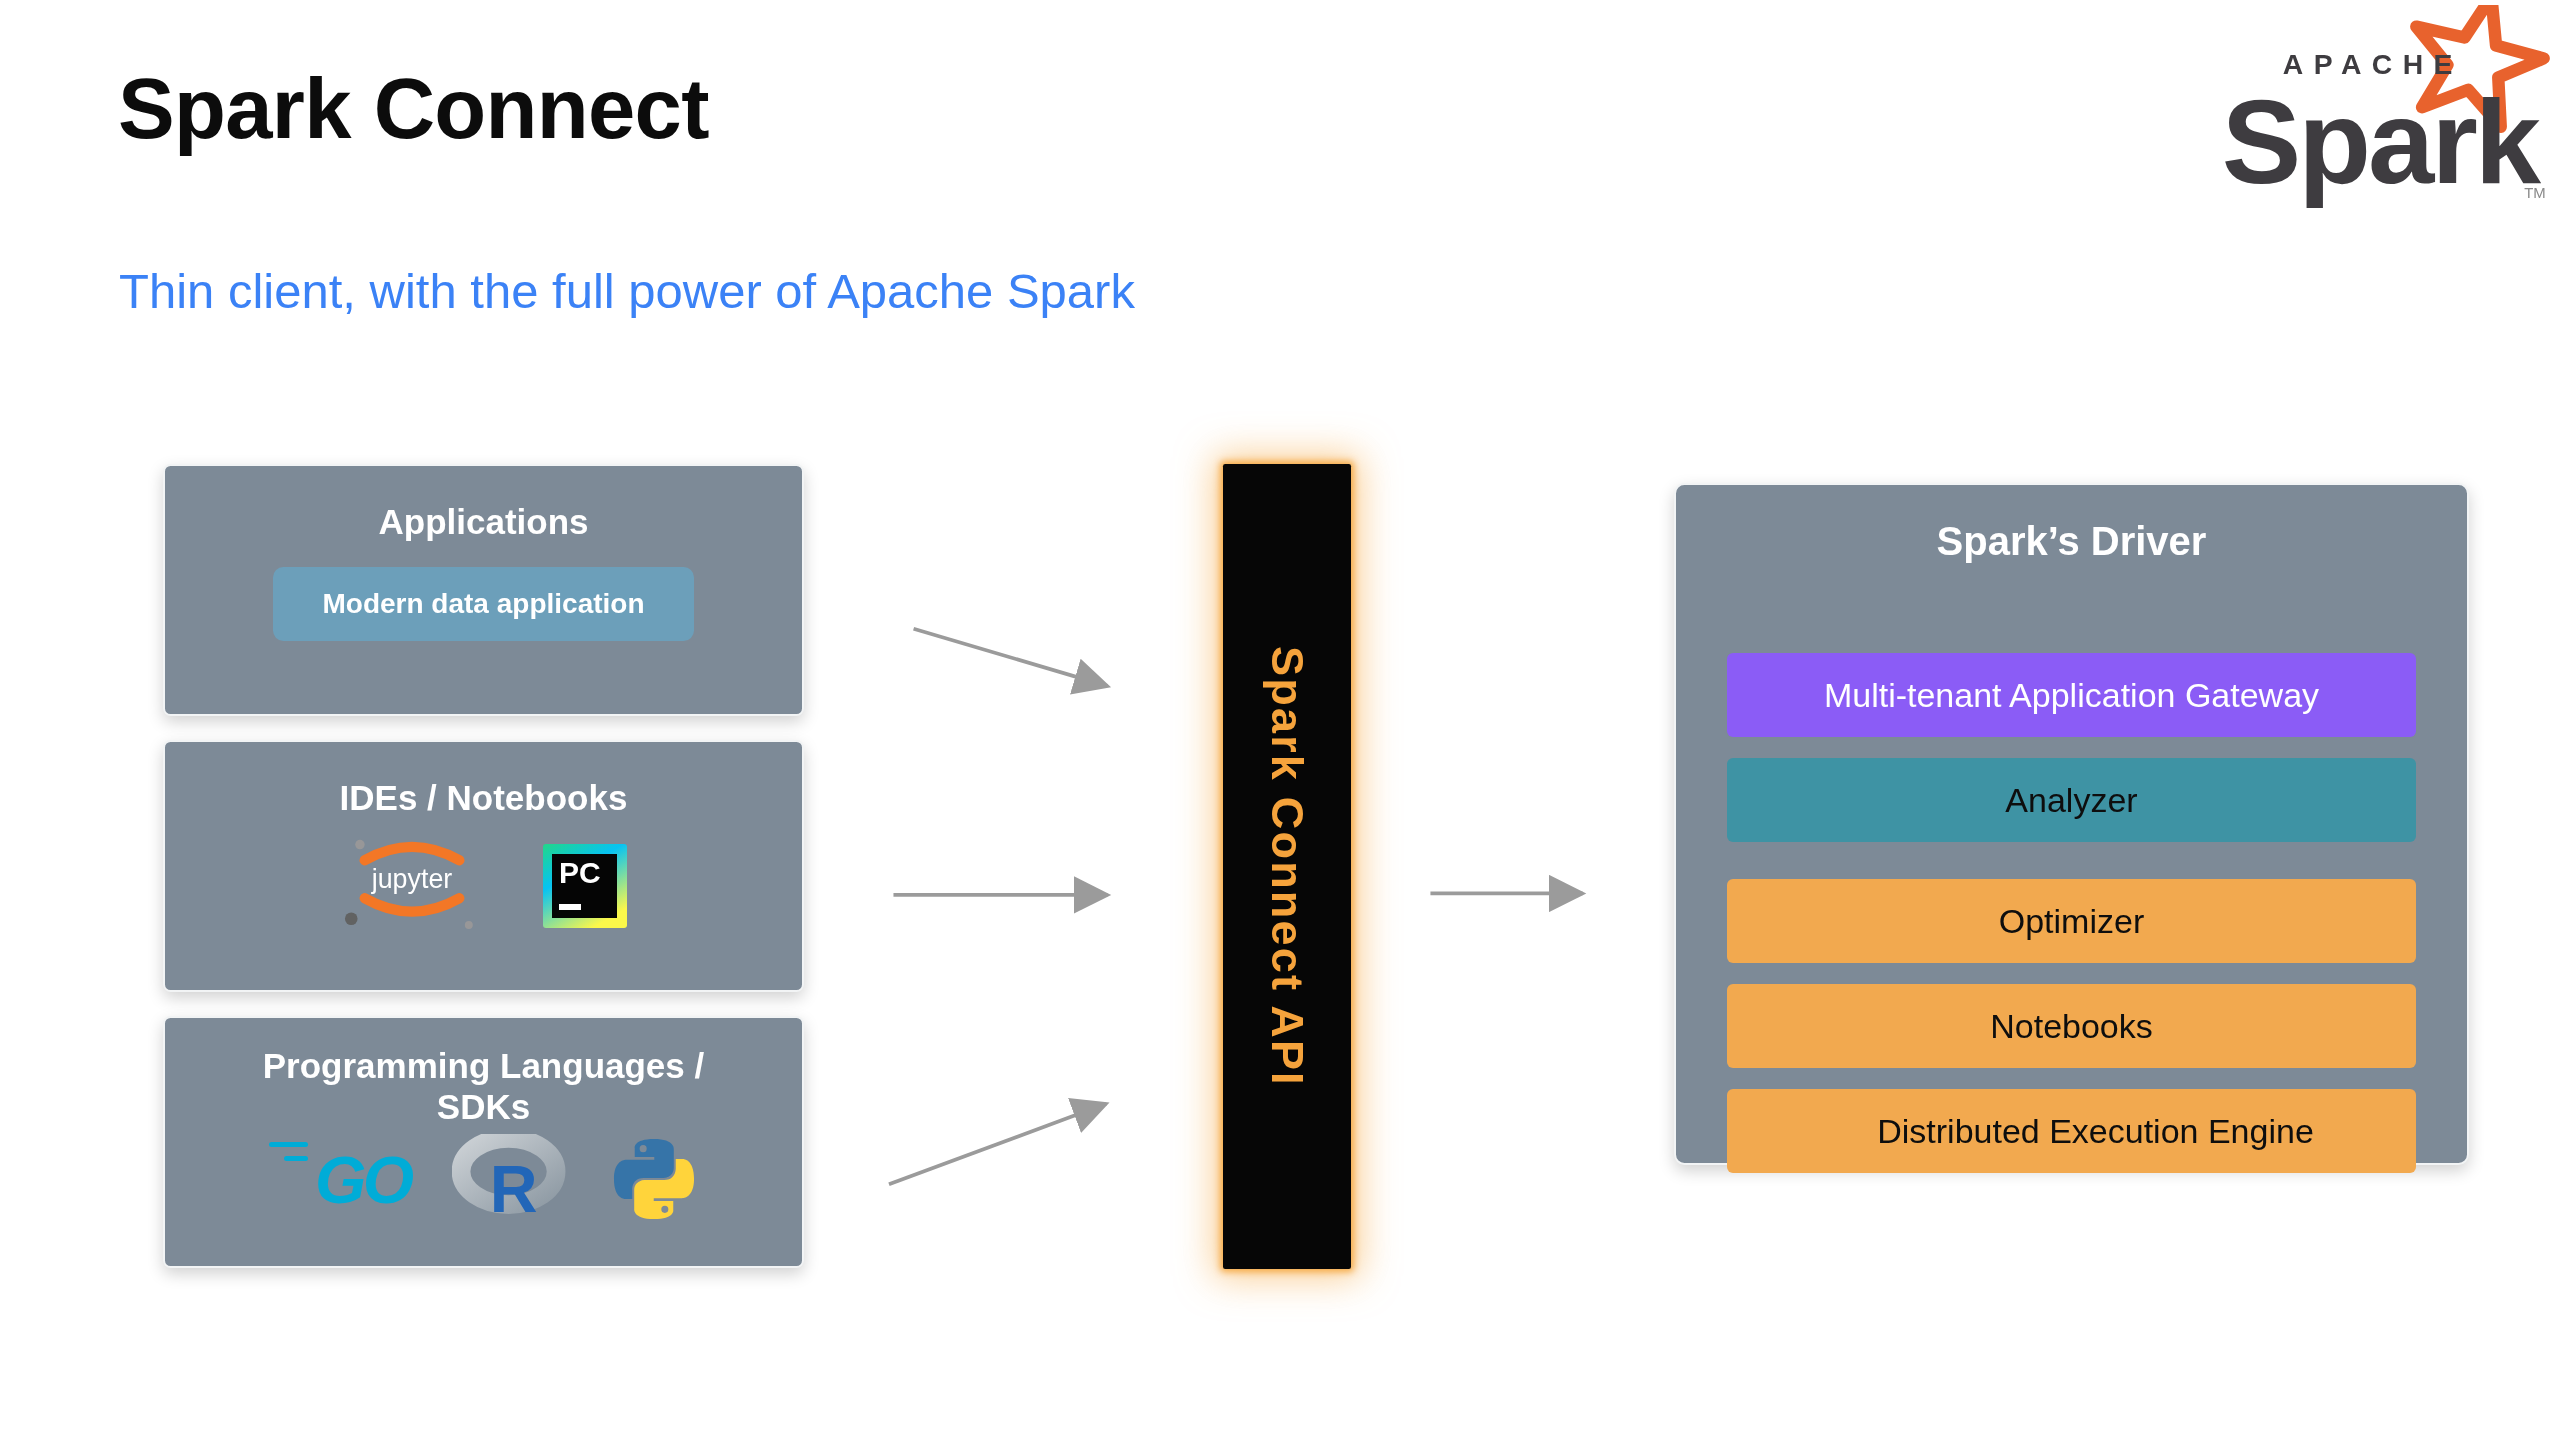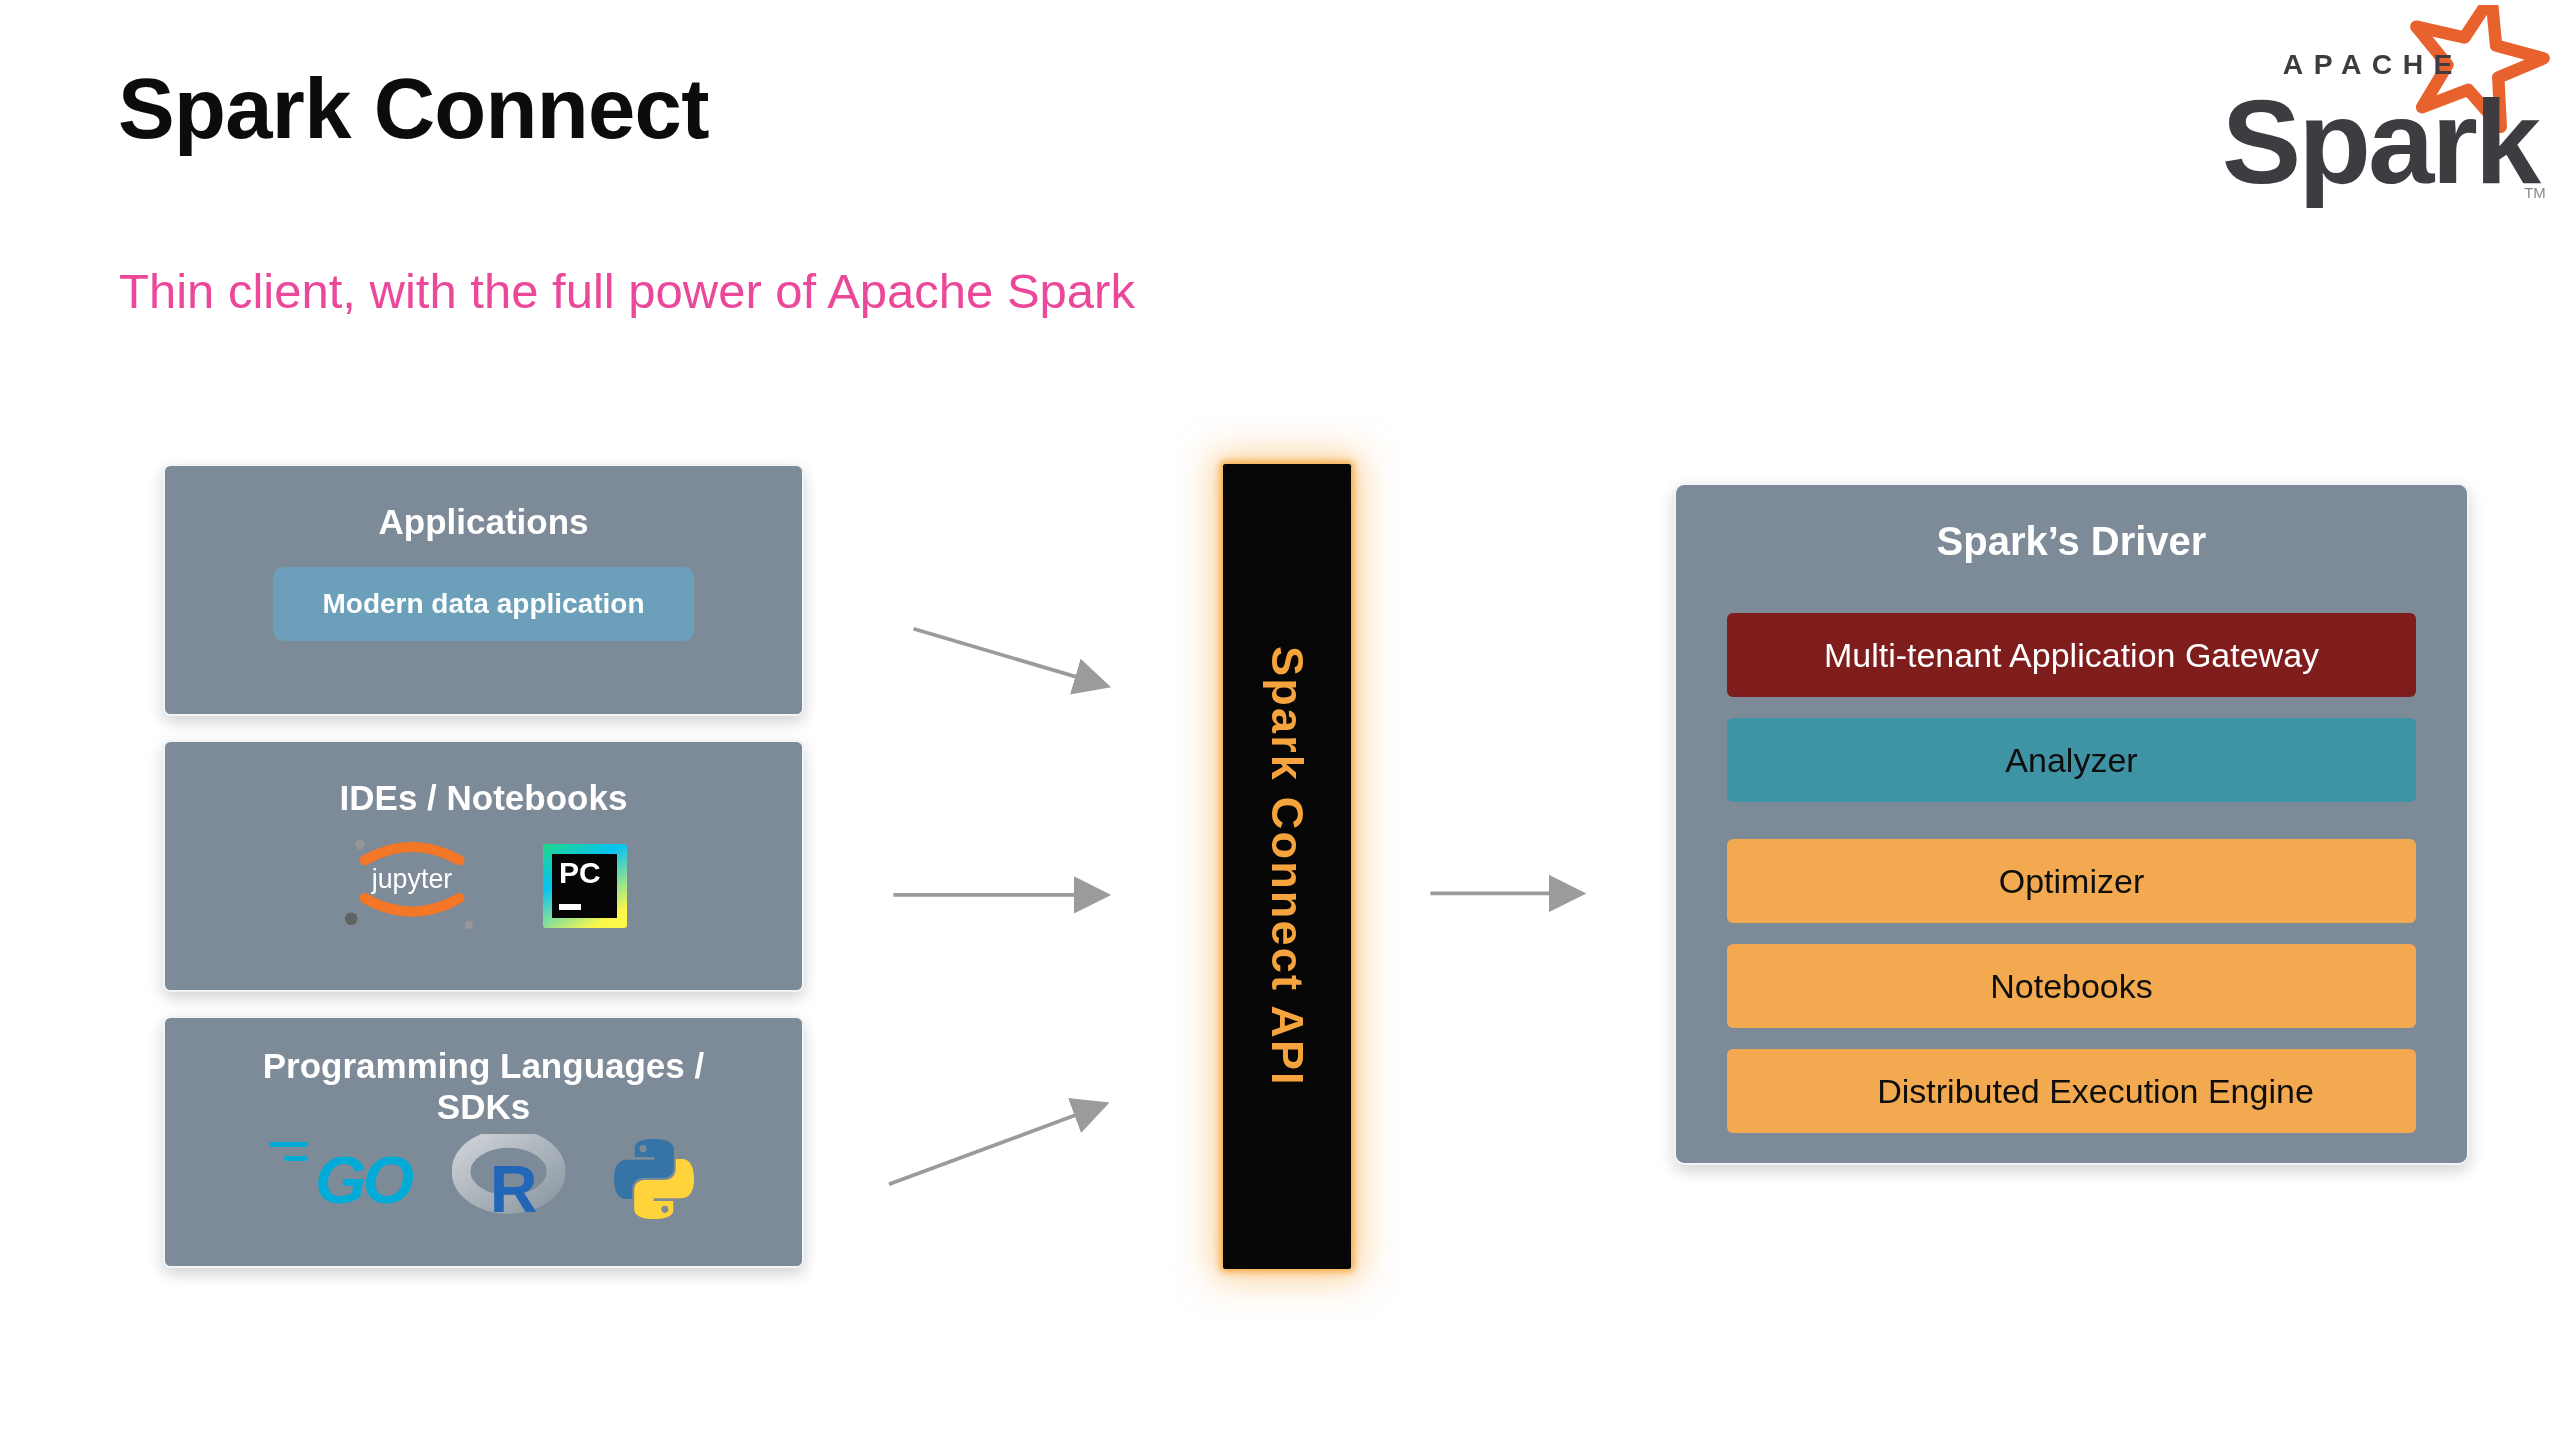--- a/index.html
+++ b/index.html
@@ -11,21 +11,21 @@
     background:#ffffff; overflow:hidden;
   }
 
   
   .slide-title {
     position:absolute; left:118px; top:60px;
     font-size:85px; font-weight:700; color:#0c0c0c; letter-spacing:-0.7px;
   }
   .slide-subtitle {
     position:absolute; left:119px; top:263px;
-    font-size:49px; font-weight:400; color:#ec4899;
+    font-size:49px; font-weight:400; color:#3b82f6;
   }
 
   .spark-logo { position:absolute; right:19.4px; top:4.5px; width:447px; height:254px; }
 
   
   .src-box {
     position:absolute; left:163px; width:641px; height:252px;
     background:#7D8A97; border-radius:7.5px;
     border:2.2px solid rgba(255,255,255,0.9);
     box-shadow:0 6px 16.4px rgba(0,0,0,0.18);
@@ -179,21 +179,21 @@
     </div>
   </div>
 
   <div class="connector">
     <div class="connector-label">Spark Connect API</div>
   </div>
 
   <div class="driver-box">
     <div class="driver-title">Spark’s Driver</div>
     <div class="driver-rows">
-      <div class="driver-row" style="background-color: #7f1d1d; color: rgb(255, 255, 255);">Multi-tenant Application Gateway</div>
+      <div class="driver-row" style="background-color: #8b5cf6; color: rgb(255, 255, 255); margin-top: 40px;">Multi-tenant Application Gateway</div>
       <div class="driver-row" style="background-color: rgb(62, 147, 164); color: rgb(14, 14, 14);">Analyzer</div>
       <div class="driver-row" style="background-color: rgb(242, 169, 79); color: rgb(14, 14, 14); margin-top: 16px;">Optimizer</div>
       <div class="driver-row" style="background-color: rgb(242, 169, 79); color: rgb(14, 14, 14);">Notebooks</div>
       <div class="driver-row" style="background-color: rgb(242, 169, 79); color: rgb(14, 14, 14); padding-left: 48px;">Distributed Execution Engine</div>
     </div>
   </div>
 
   <svg class="arrows" viewBox="0 0 3454 1940">
     <defs>
       <marker id="ah" markerWidth="12" markerHeight="10" refX="9" refY="5" orient="auto" markerUnits="strokeWidth">

